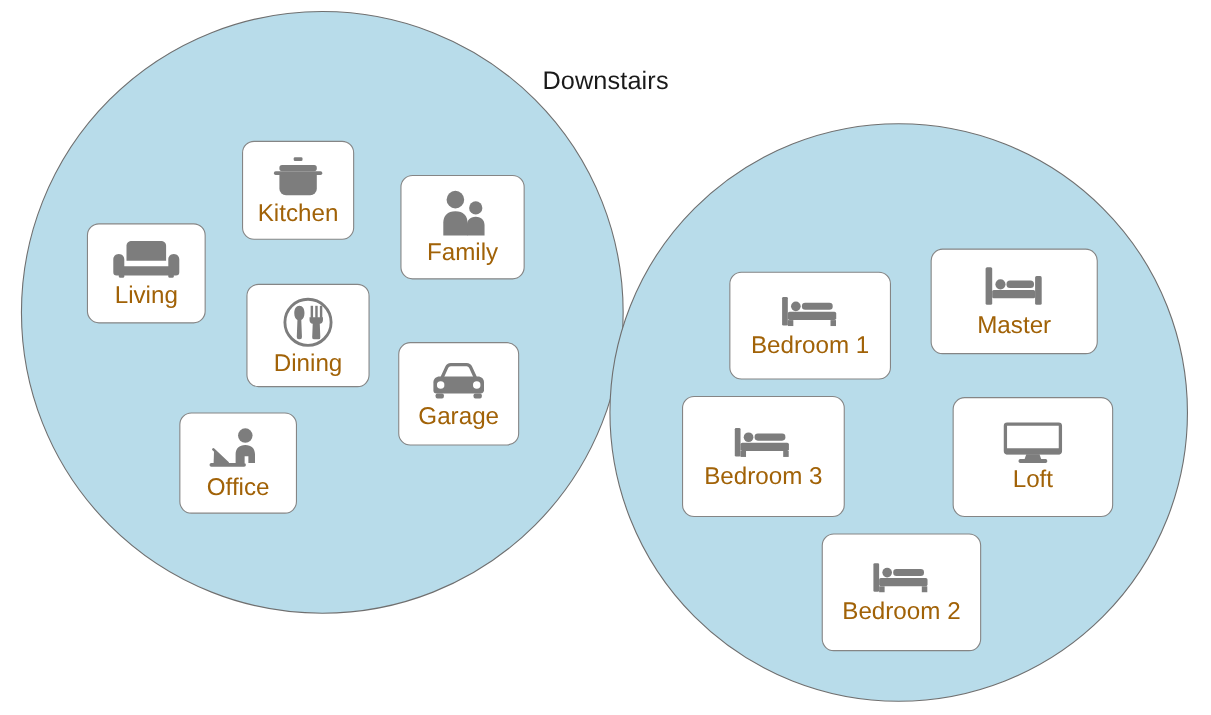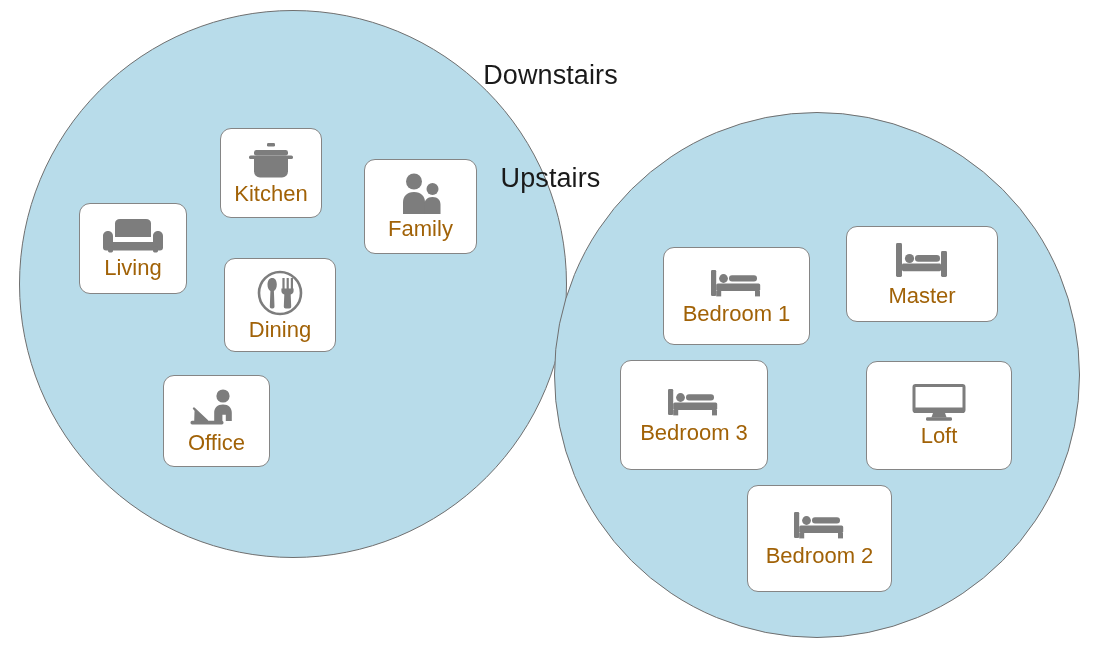--- a/index.html
+++ b/index.html
@@ -23,21 +23,21 @@
     position: absolute;
     border-radius: 50%;
     background: #b8dcea;
     border: 1.6px solid #6f6f6f;
     box-sizing: border-box;
   }
   .group-title {
     position: absolute;
     width: 100%;
     text-align: center;
-    font-size: 27px;
+    font-size: 23px;
     color: #1a1a1a;
     letter-spacing: 0.1px;
     white-space: nowrap;
   }
   .card {
     position: absolute;
     background: #ffffff;
     border: 1.7px solid #858585;
     border-radius: 11px;
     box-sizing: border-box;
@@ -108,34 +108,46 @@
       <circle class="ic-stroke" cx="24" cy="24" r="21" stroke-width="2.6"></circle>
       <path class="ic" d="M16.2 9c2.9 0 4.6 2.6 4.6 6.6 0 3.3-1.1 5.5-2.9 6.3l.6 15.5a1.9 1.9 0 0 1-1.9 2h-.9a1.9 1.9 0 0 1-1.9-2l.6-15.5c-1.8-.8-2.9-3-2.9-6.3C11.6 11.6 13.3 9 16.2 9z"></path>
       <rect class="ic" x="26.4" y="9" width="2.2" height="11"></rect>
       <rect class="ic" x="30.6" y="9" width="2.2" height="11"></rect>
       <rect class="ic" x="34.8" y="9" width="2.2" height="11"></rect>
       <path class="ic" d="M25.4 19.5h12.2v2.6c0 1.7-1.2 3-2.9 3.3l.5 12.1a1.9 1.9 0 0 1-1.9 2h-3.6a1.9 1.9 0 0 1-1.9-2l.5-12.1c-1.7-.3-2.9-1.6-2.9-3.3z"></path>
     </svg>
       </div>
       <div class="card-label">Dining</div>
     </div>
+    <div class="card" style="left: 362px; top: 311px; width: 110px; height: 94px;">
+      <div class="card-icon">
+        <svg width="58" height="38" viewBox="0 0 58 38">
+      <path class="ic-stroke" d="M14 16l4.2-9.2A4 4 0 0 1 21.8 4.4h14.4a4 4 0 0 1 3.6 2.4L44 16" stroke-width="3" stroke-linecap="round" stroke-linejoin="round"></path>
+      <path class="ic" d="M6 20.5c0-3 2.4-5.2 5.6-5.2h34.8c3.2 0 5.6 2.2 5.6 5.2v7.3c0 1.6-1.3 2.9-2.9 2.9H8.9A2.9 2.9 0 0 1 6 27.8z"></path>
+      <circle cx="12.6" cy="23" r="3.4" fill="#ffffff"></circle>
+      <circle cx="45.4" cy="23" r="3.4" fill="#ffffff"></circle>
+      <rect class="ic" x="8" y="30.7" width="7.5" height="4.6" rx="1.6"></rect>
+      <rect class="ic" x="42.5" y="30.7" width="7.5" height="4.6" rx="1.6"></rect>
+    </svg>
+      </div>
+      <div class="card-label">Garage</div>
+    </div>
     <div class="card" style="left: 163px; top: 375px; width: 107px; height: 92px; text-align: center;">
       <div class="card-icon">
         <svg width="62" height="42" viewBox="0 0 62 42">
       <circle class="ic" cx="37" cy="8" r="6.6"></circle>
       <path class="ic" d="M37 16.5c-5.6 0-8.8 3.4-8.8 8.3V33h8.2v-6.3h3.4V33h6V24.8c0-4.9-3.2-8.3-8.8-8.3z"></path>
       <path class="ic-stroke" d="M8 20.5l13 12.3" stroke-width="2.4" stroke-linecap="round"></path>
       <path class="ic" d="M8.6 21.2l12.8 11.9H8.2z"></path>
       <rect class="ic" x="4.5" y="32.8" width="33" height="3.6" rx="1.6"></rect>
     </svg>
       </div>
       <div class="card-label">Office</div>
     </div>
     <div class="group" style="left: 554px; top: 112px; width: 526px; height: 526px;"></div>
-    <div class="group-title" style="left: 0px; top: 163px;">Upstairs</div>
     <div class="card" style="left: 663px; top: 228px; width: 147px; height: 98px; margin-top: 19px;">
       <div class="card-icon">
         <svg width="58" height="34" viewBox="0 0 58 34">
       <rect class="ic" x="3" y="3" width="5.2" height="26" rx="1.2"></rect>
       <circle class="ic" cx="15.5" cy="11.5" r="4.4"></circle>
       <rect class="ic" x="21" y="8.2" width="28" height="6.4" rx="3"></rect>
       <rect class="ic" x="8.2" y="16.4" width="44" height="7.6" rx="1.6"></rect>
       <rect class="ic" x="8.2" y="24" width="5" height="5.4"></rect>
       <rect class="ic" x="47" y="24" width="5" height="5.4"></rect>
     </svg>

